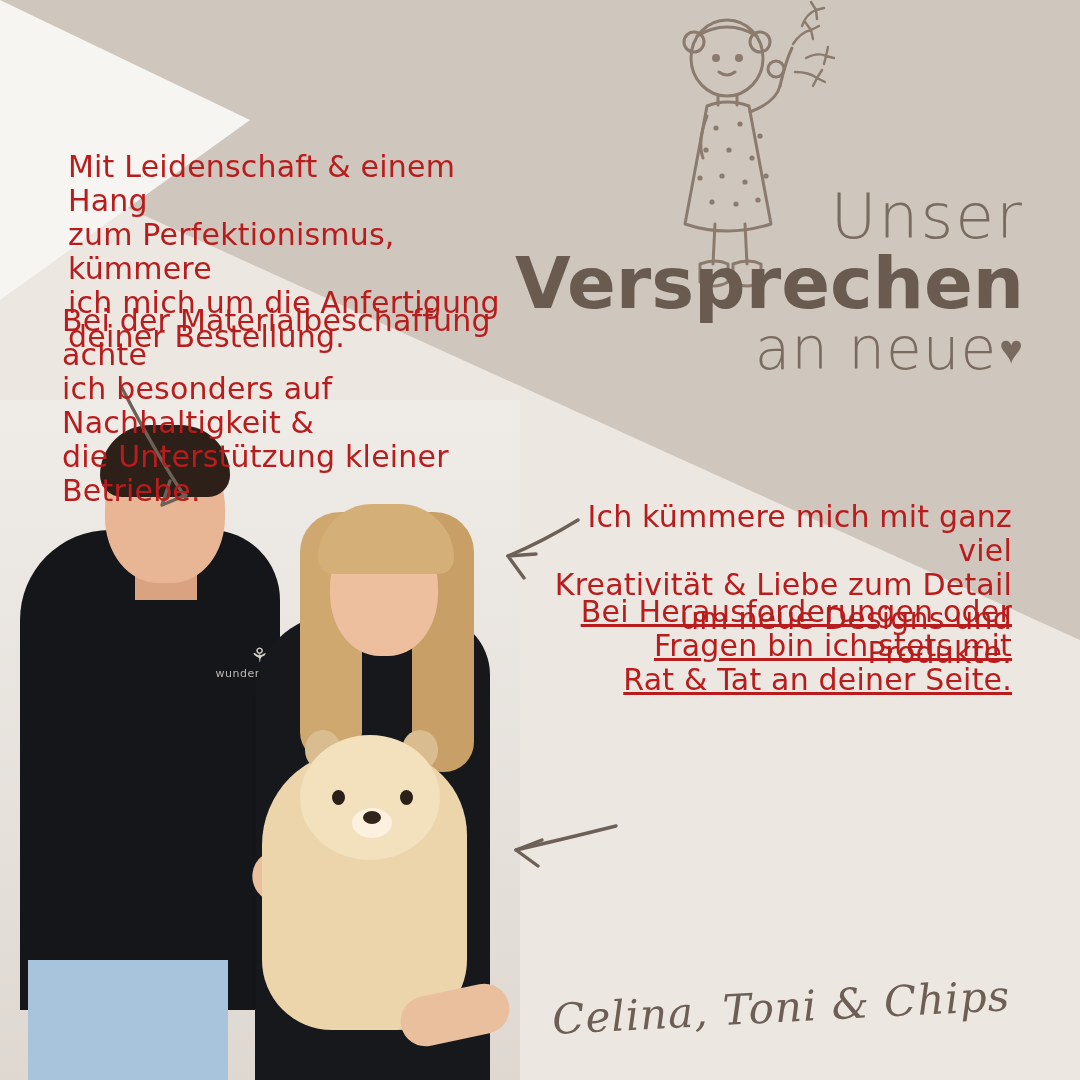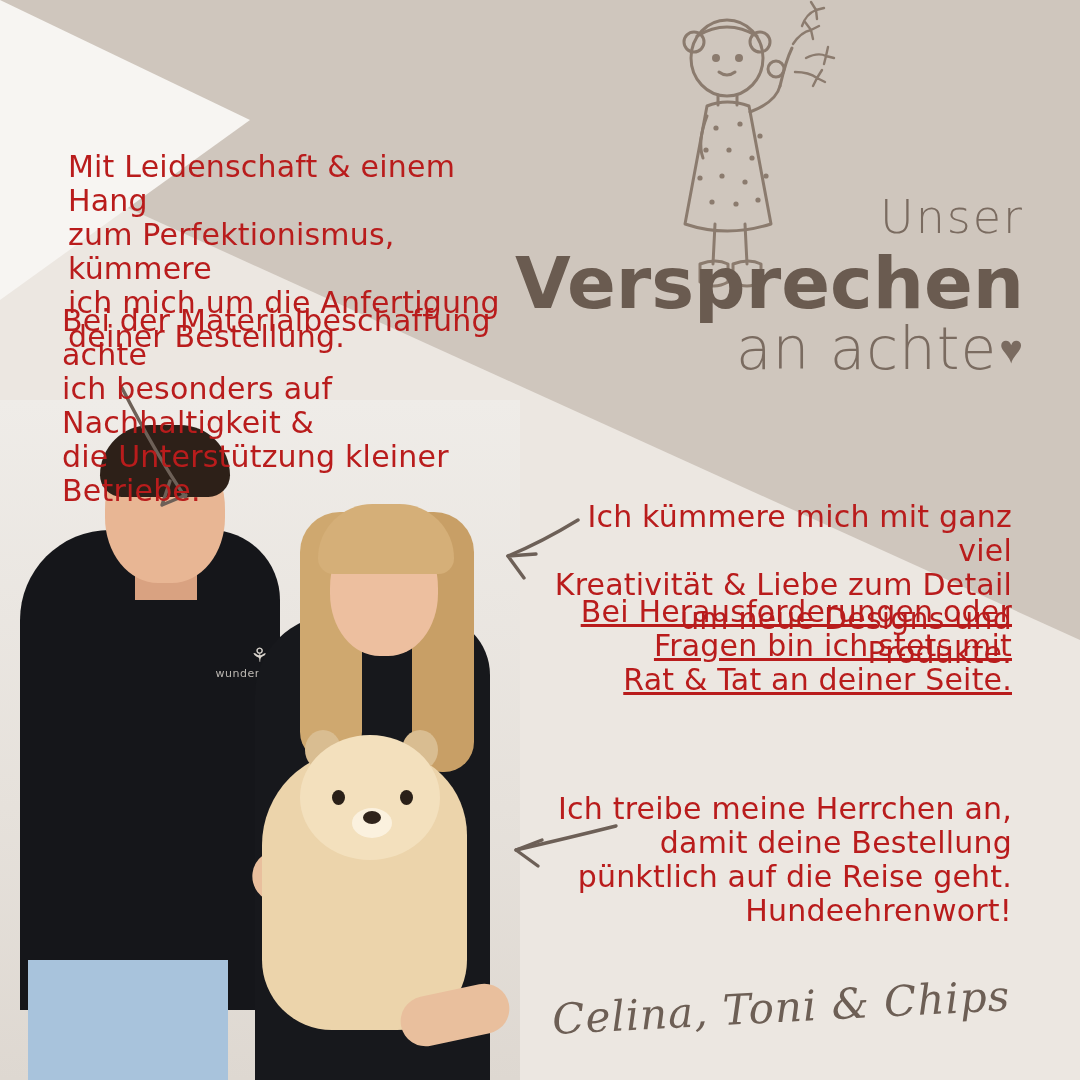--- a/index.html
+++ b/index.html
@@ -264,21 +264,21 @@
   
   .headline {
     position: absolute;
     right: 56px;
     top: 186px;
     text-align: right;
     color: #7a6b60;
     font-family: "DejaVu Sans", sans-serif;
   }
   .headline .l1 {
-    font-size: 46px;
+    font-size: 63px;
     line-height: 62px;
     letter-spacing: 2px;
     font-weight: 300;
   }
   .headline .l2 {
     font-size: 72px;
     line-height: 66px;
     letter-spacing: 0px;
     font-weight: 700;
     color: #6a5b50;
@@ -428,37 +428,33 @@
         <path d="M616 826 q-48 12 -100 24"></path>
         <path d="M516 850 l26 -10 M516 850 l22 16"></path>
       </g>
     </g>
   </svg>
 
   <div class="headline">
     <div class="l1">Unser</div>
     <div class="l2">Versprechen</div>
     <div class="l3">
-      <span>an achte</span><span class="heart">♥</span>
+      <span>an neue</span><span class="heart">♥</span>
     </div>
   </div>
 
   <div class="txt left" id="block-passion">Mit Leidenschaft &amp; einem Hang
 zum Perfektionismus, kümmere
 ich mich um die Anfertigung
 deiner Bestellung.</div>
   <div class="txt left" id="block-material">Bei der Materialbeschaffung achte
 ich besonders auf Nachhaltigkeit &amp;
 die Unterstützung kleiner Betriebe.</div>
   <div class="txt right" id="block-creative">Ich kümmere mich mit ganz viel
 Kreativität &amp; Liebe zum Detail
 um neue Designs und Produkte.</div>
   <div class="txt right" id="block-support">Bei Herausforderungen oder
 Fragen bin ich stets mit
 Rat &amp; Tat an deiner Seite.</div>
-  <div class="txt right" id="block-dog">Ich treibe meine Herrchen an,
-damit deine Bestellung
-pünktlich auf die Reise geht.
-Hundeehrenwort!</div>
 
   <div class="signature">Celina, Toni &amp; Chips</div>
 
 </div>
 
 </body></html>

